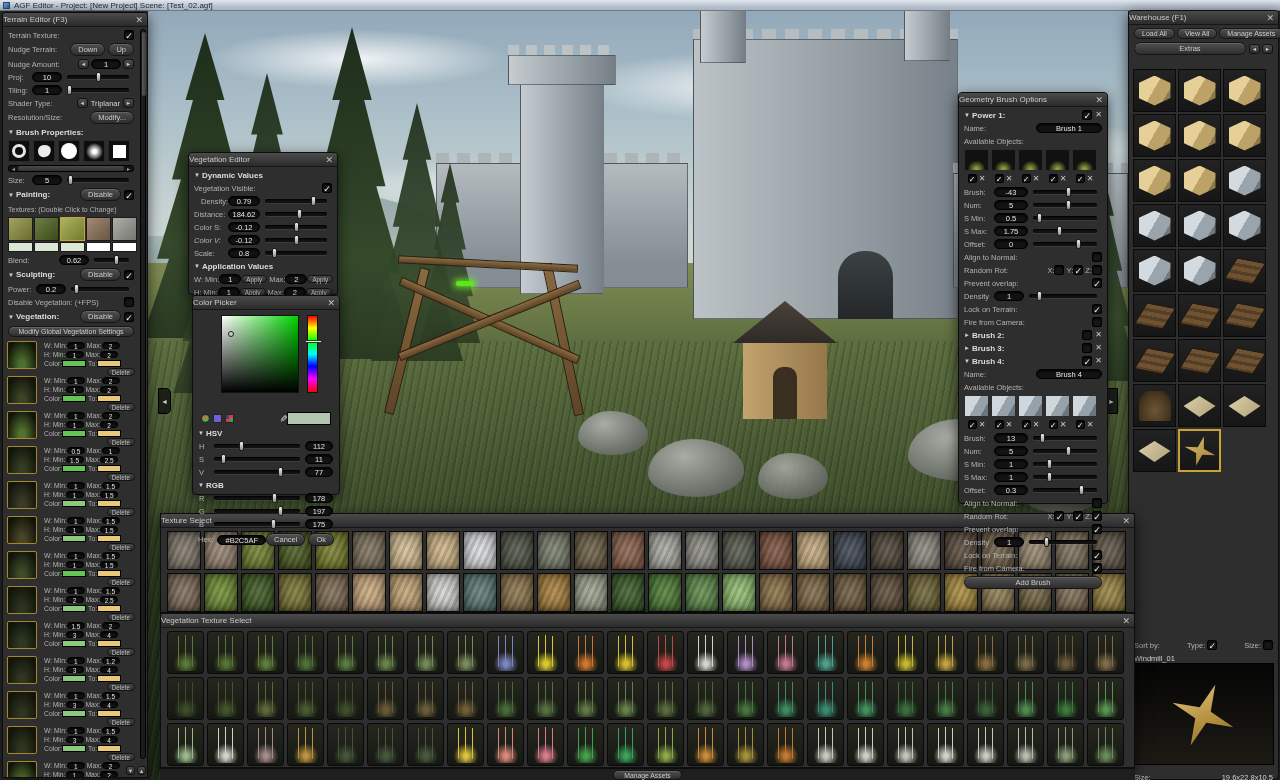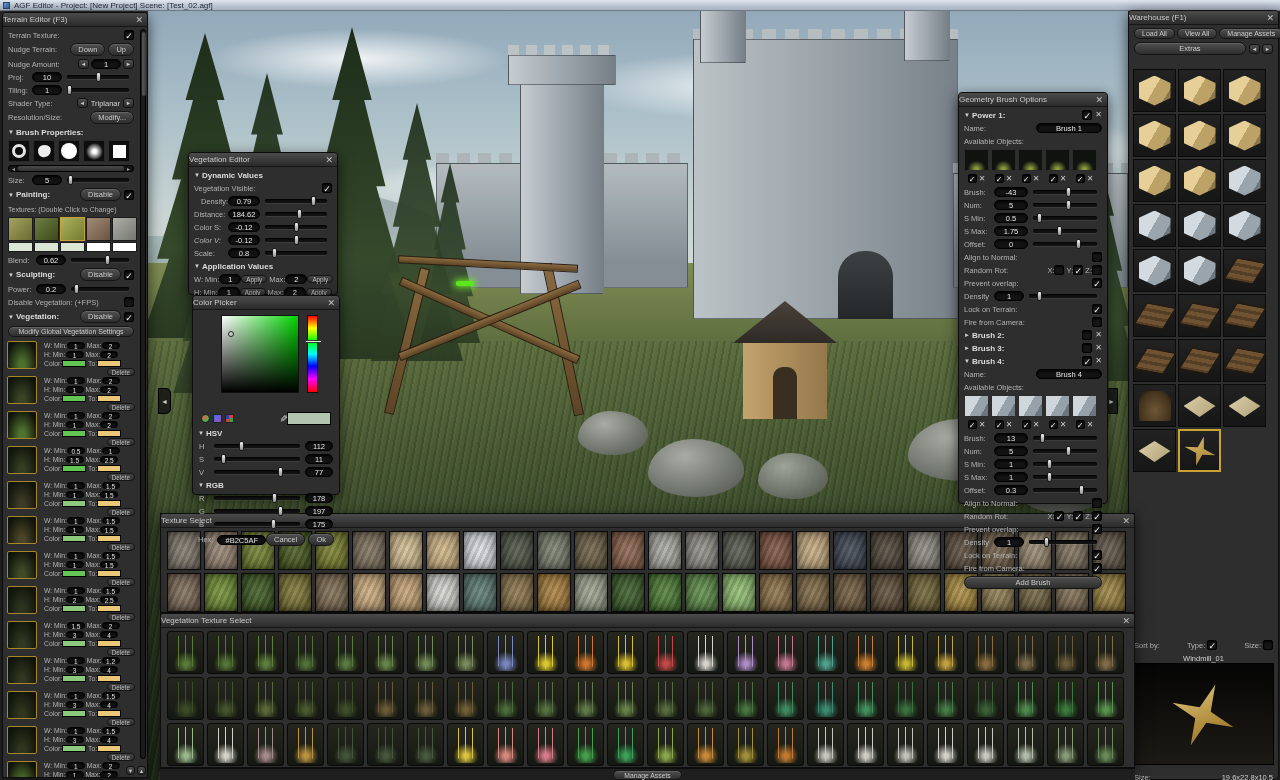--- a/index.html
+++ b/index.html
@@ -329,21 +329,21 @@
           <div class="texswatch" style="background: linear-gradient(135deg, rgba(255, 255, 255, 0.18), rgba(0, 0, 0, 0.25)), rgb(156, 158, 150);"></div>
         </div>
       <div class="row" id="paint-lights" style="gap:1px;padding:0 5px;margin-top:1px">
           <div class="lightswatch" style="background: rgb(219, 230, 212);"></div>
           <div class="lightswatch" style="background: rgb(219, 230, 212);"></div>
           <div class="lightswatch" style="background: rgb(219, 230, 212);"></div>
           <div class="lightswatch" style="background: rgb(255, 255, 255);"></div>
           <div class="lightswatch" style="background: rgb(255, 255, 255);"></div>
         </div>
       <div class="row">
-          <span class="lbl" style="width:28px">Blend:</span>
+          <span class="lbl" style="width:51px">Blend:</span>
           <span class="field" style="width:30px">0.62</span>
           <span class="slider">
             <span class="handle" style="left: calc(62% - 2px);"></span>
           </span>
         </div>
 
       <div class="row">
           <span class="tri">▼</span>
           <span class="hdr">Sculpting:</span>
           <span class="spacer"></span>
@@ -1278,21 +1278,21 @@
       </div>
     <div class="row" style="position:absolute;left:0;right:0;top:626px">
       <span class="lbl">Sort by:</span>
         <span class="spacer"></span>
       <span class="lbl">Type:</span>
       <span class="cb on" style="margin-left:2px">✓</span>
         <span class="spacer"></span>
       <span class="lbl">Size:</span>
       <span class="cb" style="margin-left:2px"></span>
     </div>
-    <div class="row" style="position:absolute;left:0;right:0;top:639px;justify-content:center">
+    <div class="row" style="position:absolute;left:0;right:0;top:639px;">
       <span class="lbl" style="color:#cfcfcf">Windmill_01</span>
     </div>
     <div id="wh-preview">
         <div id="wh-windmill"></div>
       </div>
     <div class="row" style="position:absolute;left:0;right:0;top:758px">
       <span class="lbl">Size:</span>
         <span class="spacer"></span>
       <span class="lbl" style="color:#d0d0d0">19.6x22.8x10.5</span>
     </div>

